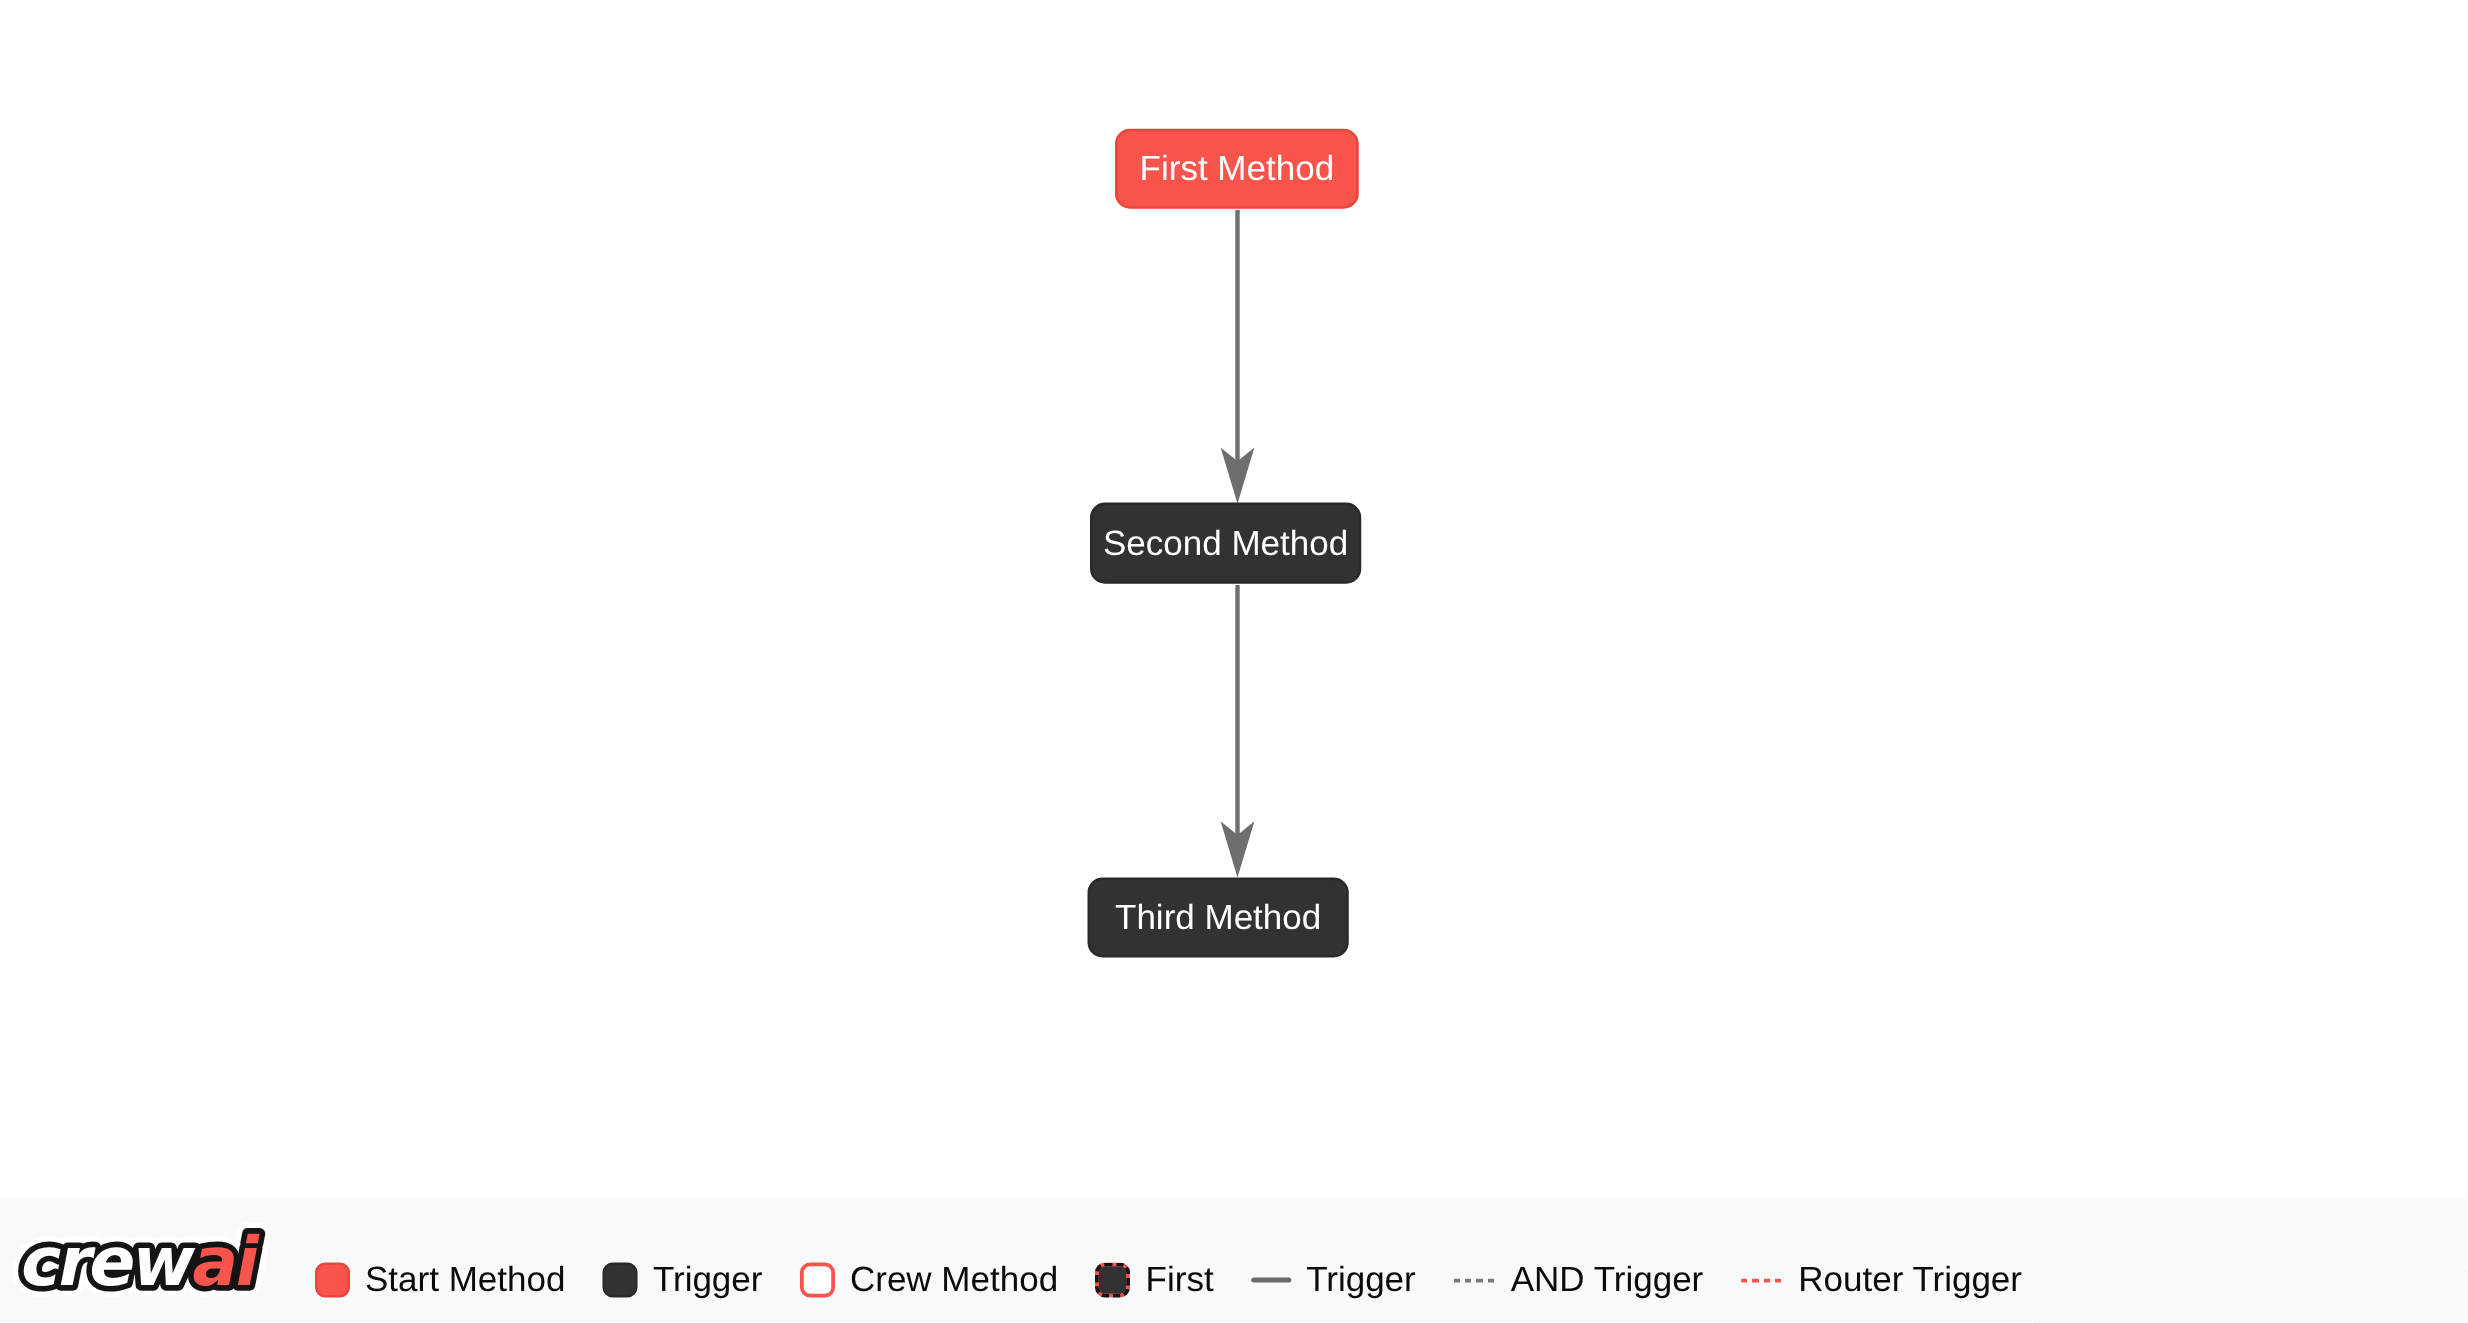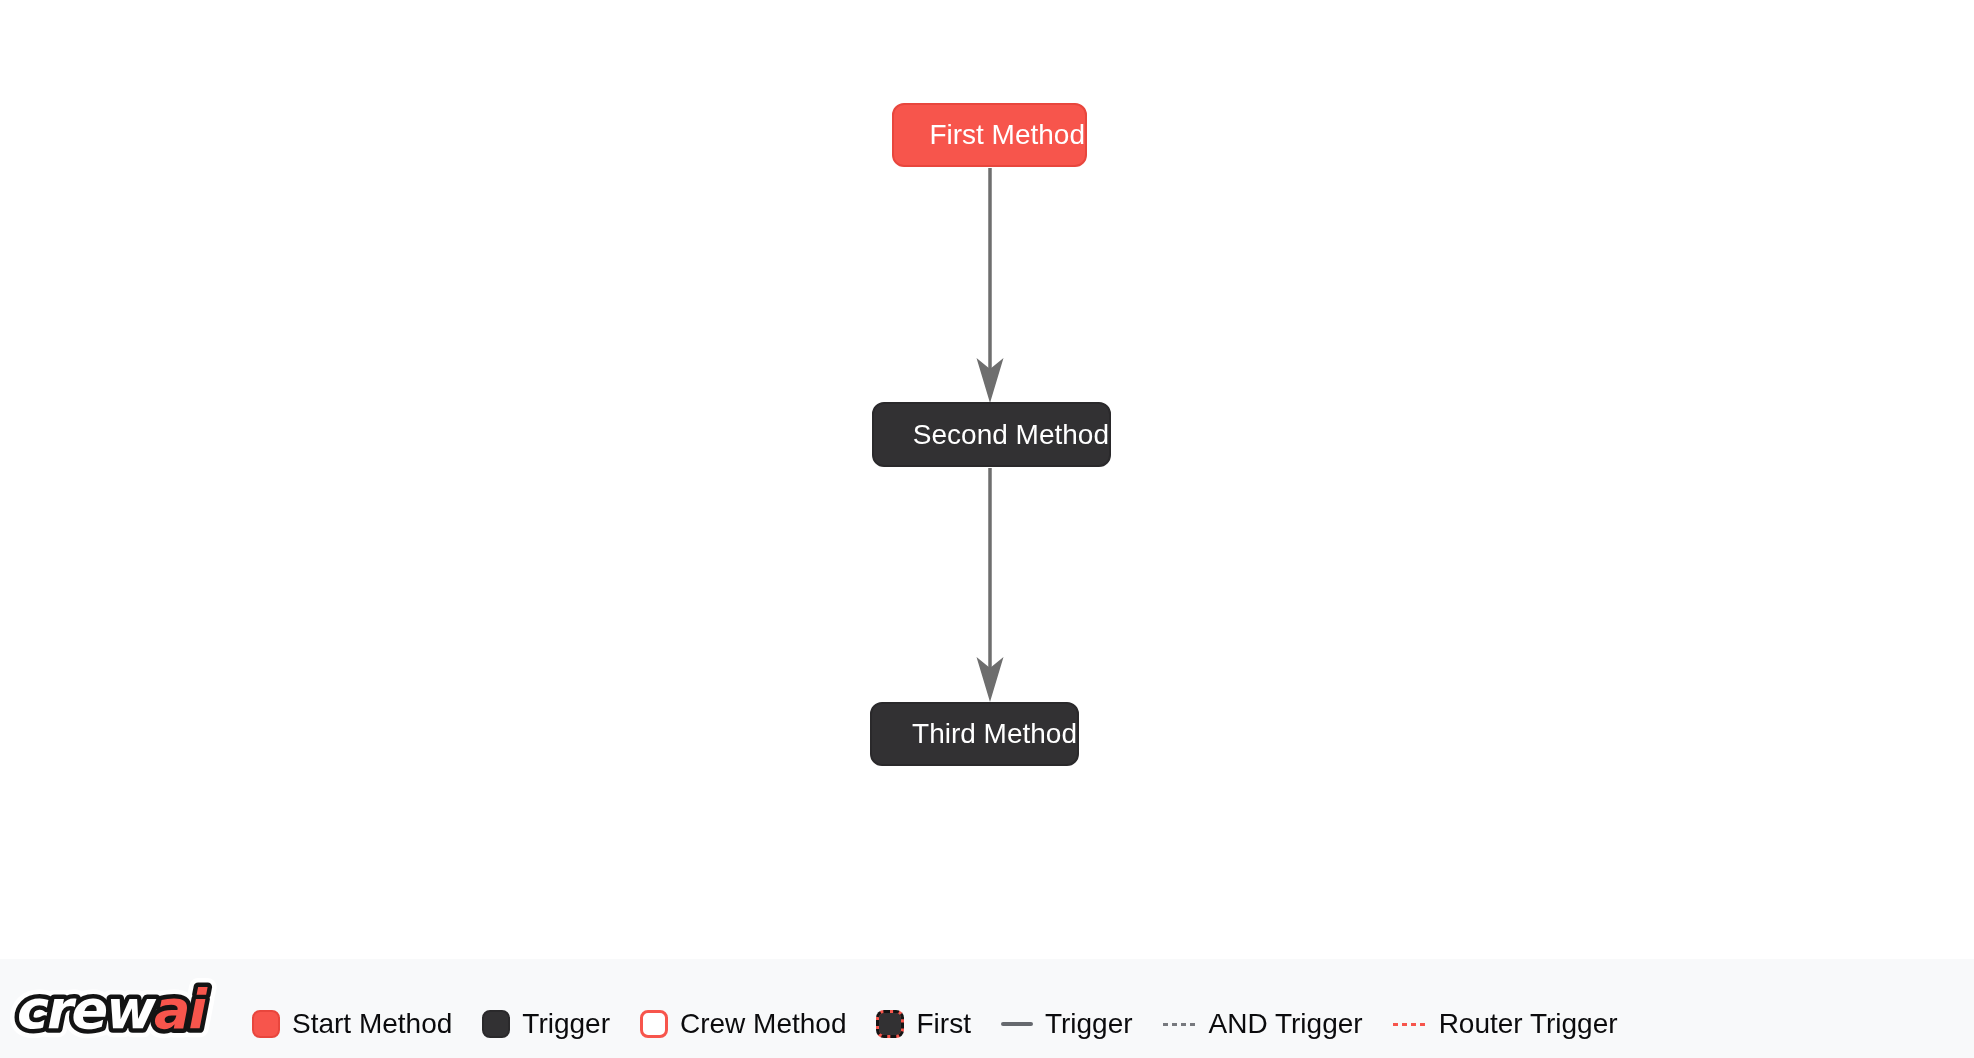--- a/index.html
+++ b/index.html
@@ -18,21 +18,21 @@
   .edges {
     position: absolute;
     left: 0; top: 0;
     pointer-events: none;
   }
   .node {
     position: absolute;
     box-sizing: border-box;
     display: flex;
     align-items: center;
-    justify-content: flex-end;
+    justify-content: center;
     border-radius: 12px;
     color: #ffffff;
     font-size: 28px;
     white-space: nowrap;
     cursor: pointer;
   }
   .node-start {
     background: #F7554C;
     border: 2px solid #E8463D;
   }
@@ -127,21 +127,21 @@
     <g>
       <line x1="990" y1="468" x2="990" y2="671" stroke="#6E6E6E" stroke-width="3.5"></line>
       <polygon points="990,702 976.5,657 990,668 1003.5,657" fill="#6E6E6E"></polygon>
     </g>
   </svg>
 
   <div class="node node-start" style="left:892px; top:103px; width:195px; height:64px;">
     <span>First Method</span>
   </div>
 
-  <div class="node node-dark" style="left:872px; top:402px; width:239px; height:65px;">
+  <div class="node node-dark" style="left:872px; top:402px; width:217px; height:65px;">
     <span>Second Method</span>
   </div>
 
   <div class="node node-dark" style="left:870px; top:702px; width:209px; height:64px;">
     <span>Third Method</span>
   </div>
 
   <div class="legend">
 
     <svg class="logo" width="222" height="86" viewBox="0 0 222 86">

